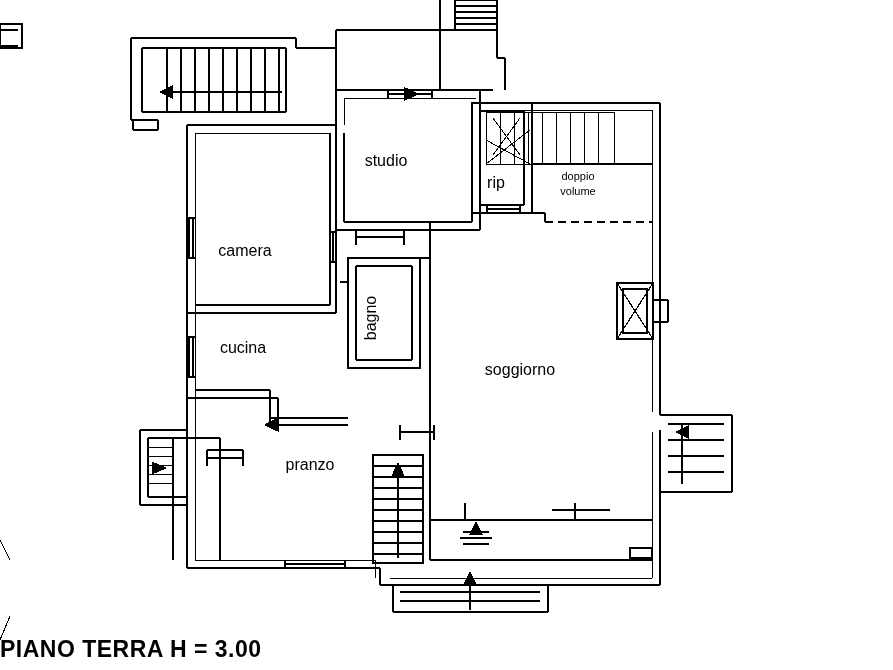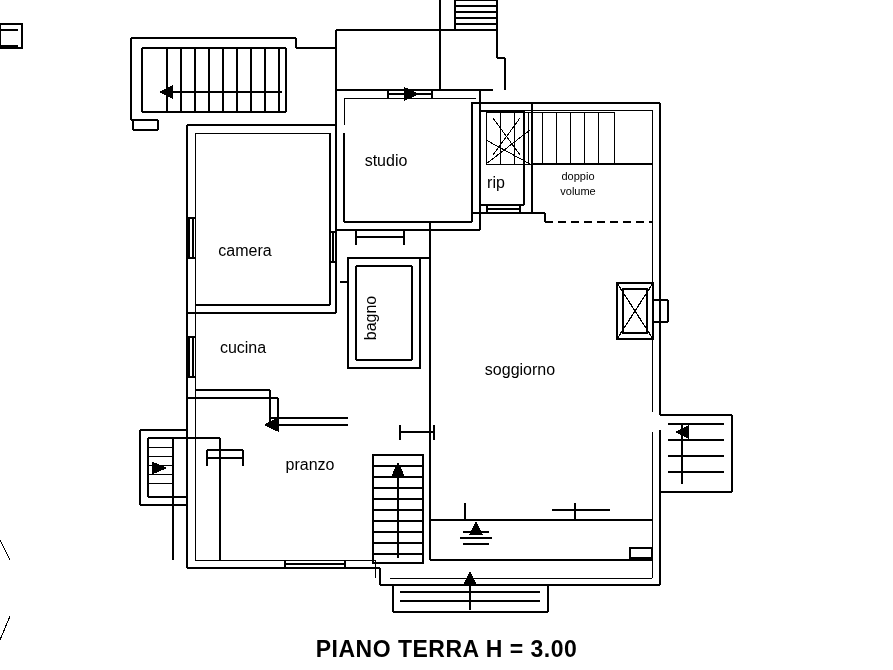--- a/index.html
+++ b/index.html
@@ -24,21 +24,20 @@
   svg#floorplan {
     display: block;
     width: 893px;
     height: 670px;
   }
   .caption {
     position: absolute;
     left: 0;
     top: 636px;
     width: 893px;
-    text-align: center;
     font-size: 23px;
     font-weight: bold;
     font-family: "Liberation Sans", sans-serif;
     color: #000;
     letter-spacing: 0.5px;
   }
   .rlabel {
     font-family: "Liberation Sans", sans-serif;
     fill: #000;
   }

